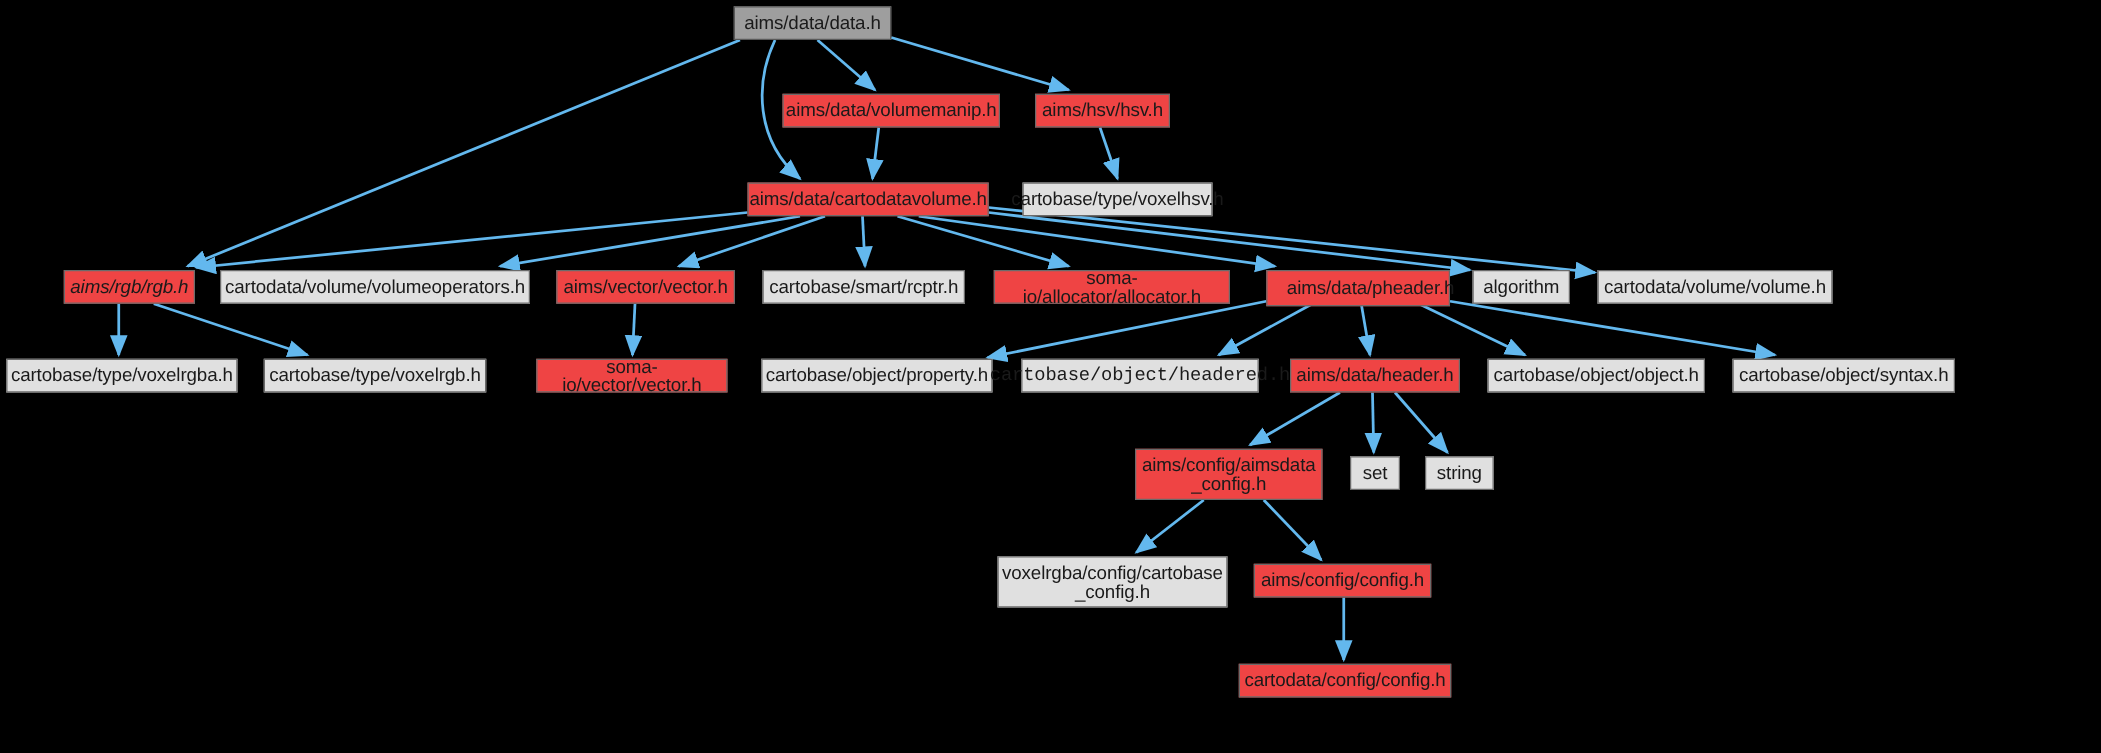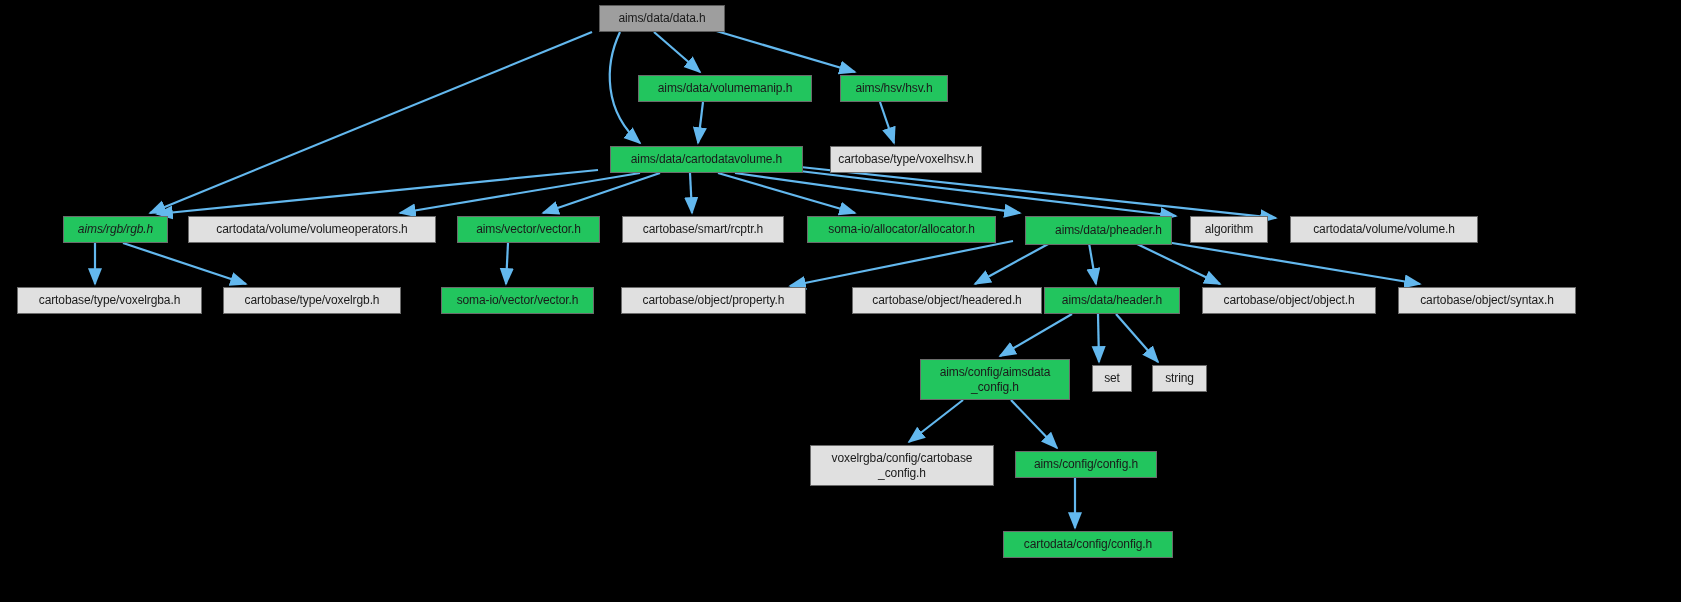--- a/index.html
+++ b/index.html
@@ -26,34 +26,33 @@
     pointer-events: none;
   }
   .node {
     position: absolute;
     box-sizing: border-box;
     border: 1px solid #6b6b6b;
     display: flex;
     align-items: center;
     justify-content: center;
     text-align: center;
-    font-size: 12px;
+    font-size: 15px;
     line-height: 15px;
     color: #1a1a1a;
     letter-spacing: -0.1px;
     white-space: pre-line;
     padding: 0 4px;
     font-family: "Liberation Sans", sans-serif;
-    margin-left: 12px;
   }
   .node.fill-grey {
     background: #e0e0e0;
   }
   .node.fill-white {
-    background: #22c55e;
+    background: #ef4444;
   }
   .node.fill-root {
     background: #9e9e9e;
     border-color: #5a5a5a;
   }
 </style>
 </head>
 <body>
 
 <div id="graph-root">
@@ -105,21 +104,21 @@
       <div class="node fill-white" style="left: 445px; top: 216px; width: 143px; height: 27px;">aims/vector/vector.h</div>
       <div class="node fill-grey" style="left: 610px; top: 216px; width: 162px; height: 27px;">cartobase/smart/rcptr.h</div>
       <div class="node fill-white" style="left: 795px; top: 216px; width: 189px; height: 27px;">soma-io/allocator/allocator.h</div>
       <div class="node fill-white" style="left: 1013px; top: 216px; width: 147px; height: 29px; padding-left: 24px;">aims/data/pheader.h</div>
       <div class="node fill-grey" style="left: 1178px; top: 216px; width: 78px; height: 27px;">algorithm</div>
       <div class="node fill-grey" style="left: 1278px; top: 216px; width: 188px; height: 27px;">cartodata/volume/volume.h</div>
       <div class="node fill-grey" style="left: 5px; top: 287px; width: 185px; height: 27px;">cartobase/type/voxelrgba.h</div>
       <div class="node fill-grey" style="left: 211px; top: 287px; width: 178px; height: 27px;">cartobase/type/voxelrgb.h</div>
       <div class="node fill-white" style="left: 429px; top: 287px; width: 153px; height: 27px;">soma-io/vector/vector.h</div>
       <div class="node fill-grey" style="left: 609px; top: 287px; width: 185px; height: 27px;">cartobase/object/property.h</div>
-      <div class="node fill-grey" style="left: 840px; top: 287px; width: 190px; height: 27px;">cartobase/object/headered.h</div>
+      <div class="node fill-grey" style="left: 817px; top: 287px; width: 190px; height: 27px; font-family: Liberation Mono, monospace;">cartobase/object/headered.h</div>
       <div class="node fill-white" style="left: 1032px; top: 287px; width: 136px; height: 27px;">aims/data/header.h</div>
       <div class="node fill-grey" style="left: 1190px; top: 287px; width: 174px; height: 27px;">cartobase/object/object.h</div>
       <div class="node fill-grey" style="left: 1386px; top: 287px; width: 178px; height: 27px;">cartobase/object/syntax.h</div>
       <div class="node fill-white" style="left: 908px; top: 359px; width: 150px; height: 41px;">aims/config/aimsdata
 _config.h</div>
       <div class="node fill-grey" style="left: 1080px; top: 365px; width: 40px; height: 27px;">set</div>
       <div class="node fill-grey" style="left: 1140px; top: 365px; width: 55px; height: 27px;">string</div>
       <div class="node fill-grey" style="left: 798px; top: 445px; width: 184px; height: 41px;">voxelrgba/config/cartobase
 _config.h</div>
       <div class="node fill-white" style="left: 1003px; top: 451px; width: 142px; height: 27px;">aims/config/config.h</div>

